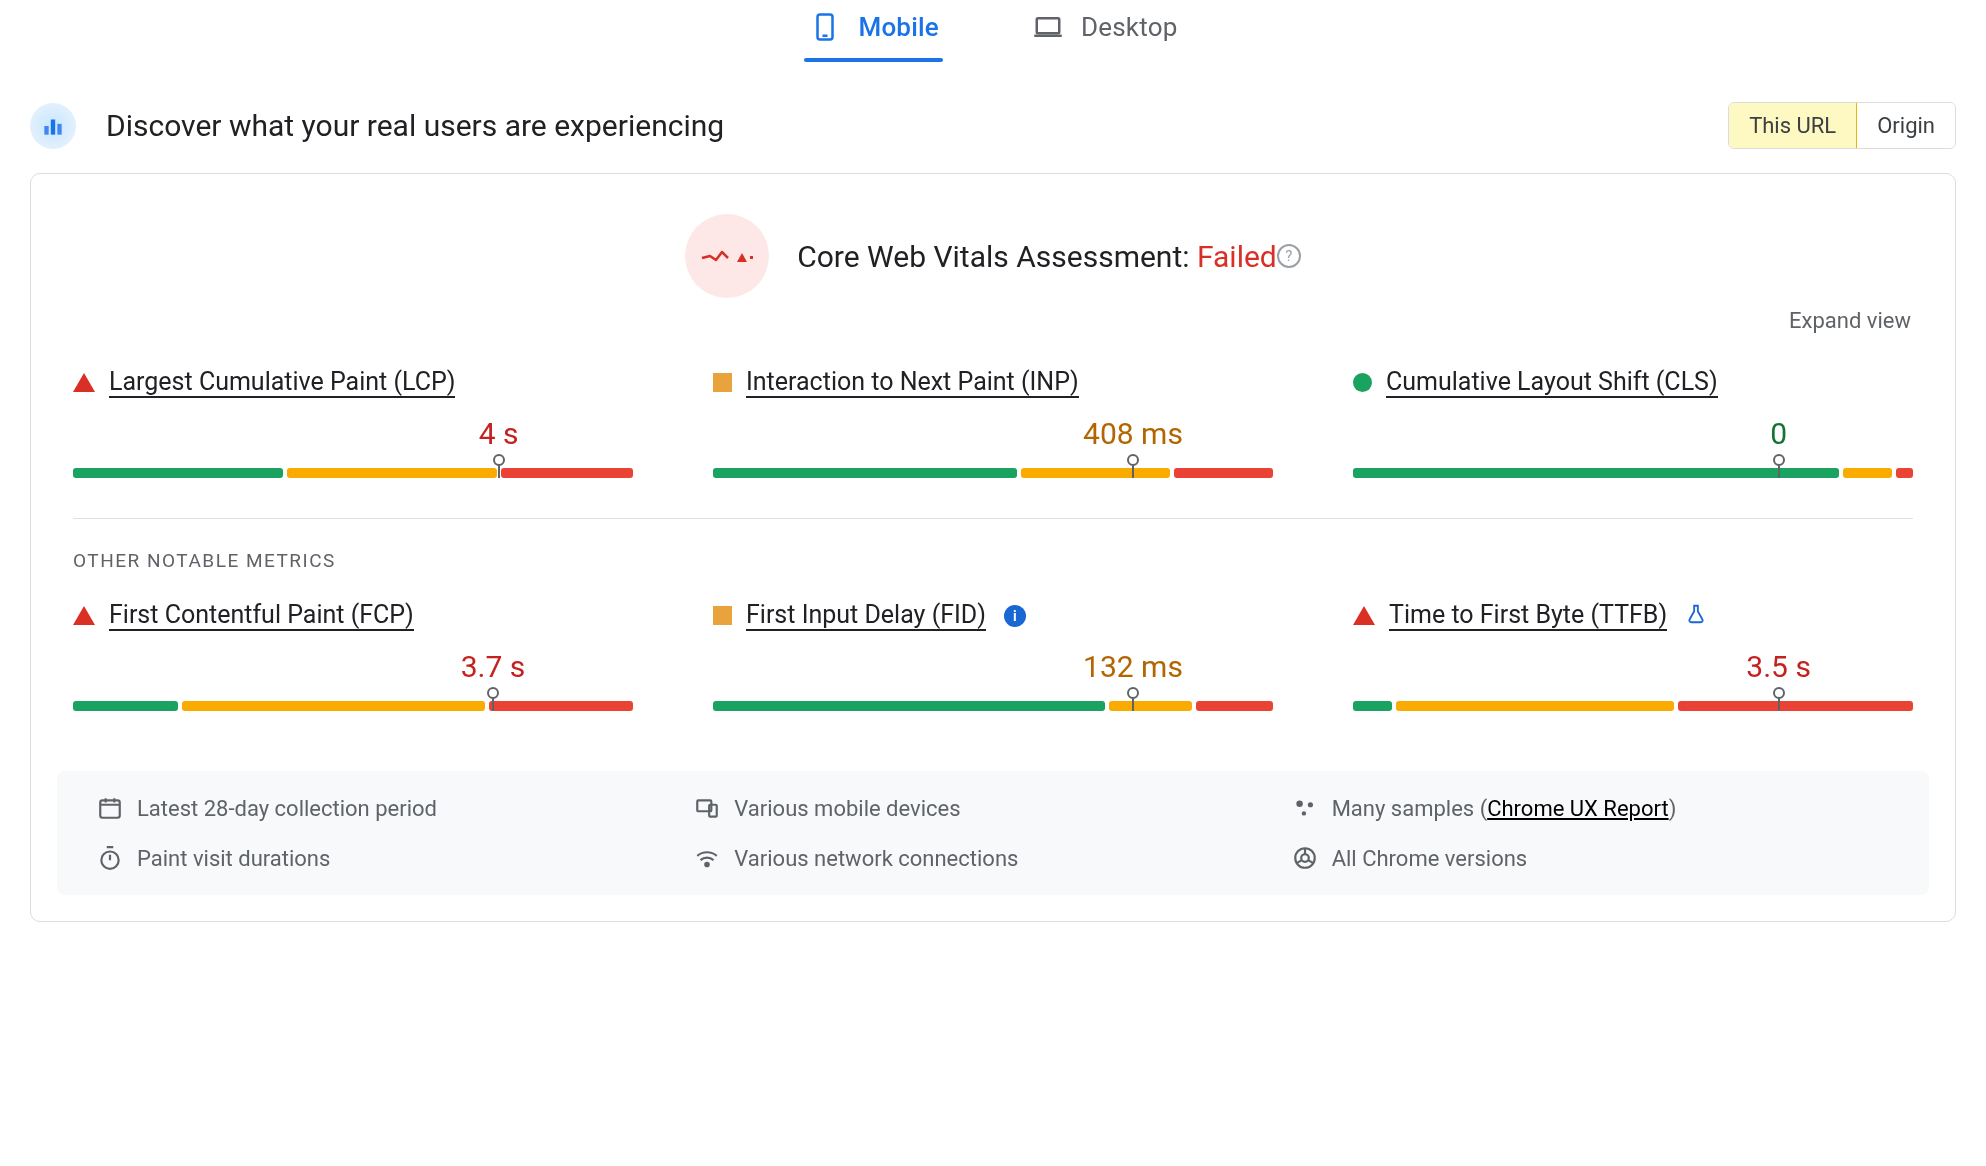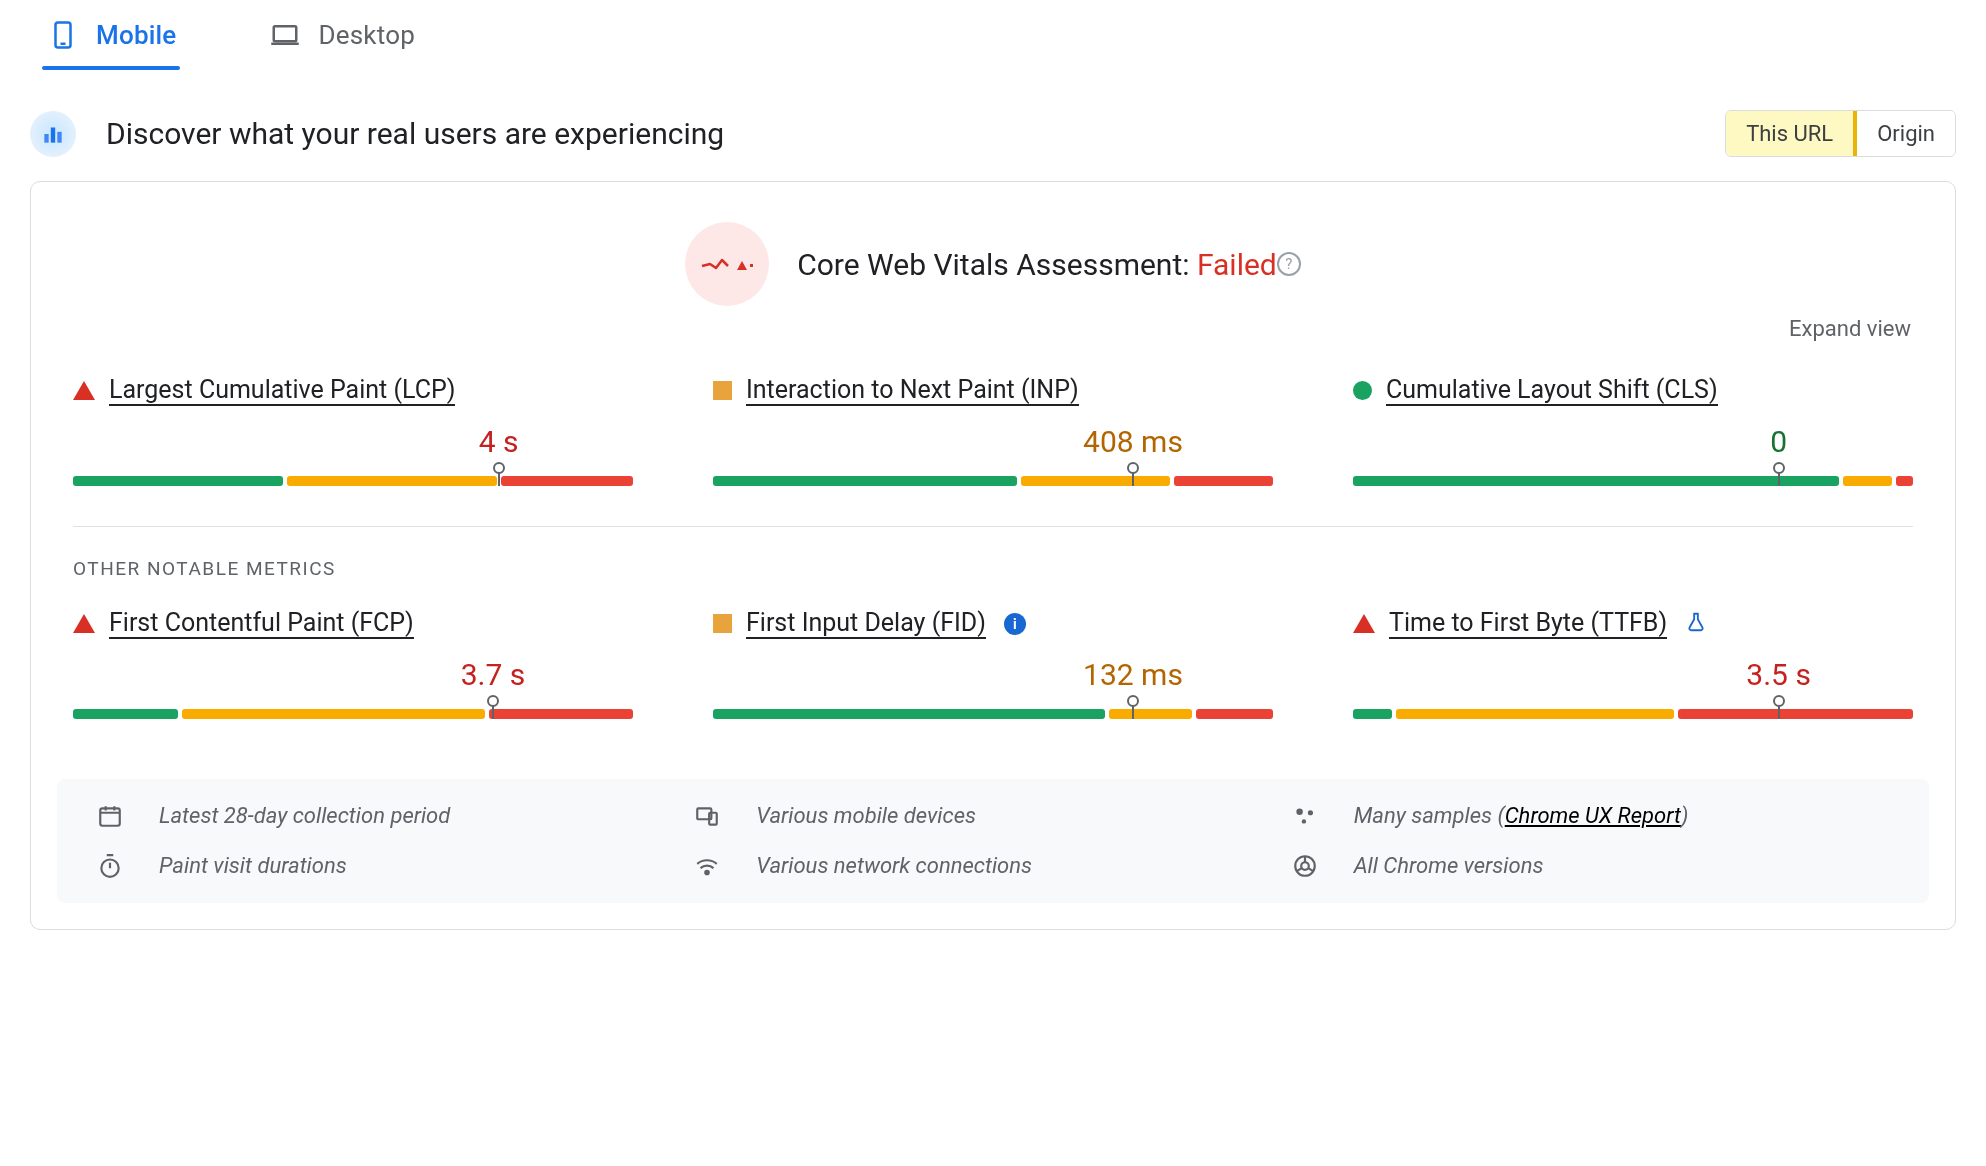--- a/index.html
+++ b/index.html
@@ -5,21 +5,21 @@
   * { box-sizing: border-box; margin: 0; padding: 0; }
   body {
     font-family: -apple-system, BlinkMacSystemFont, "Segoe UI", Roboto, Arial, sans-serif;
     background: #fff;
     color: #202124;
     width: 1986px;
     padding: 0 30px 40px;
   }
 
   
-  .tabs { display: flex; gap: 60px; padding-top: 8px; margin-bottom: 40px; }
+  .tabs { display: flex; justify-content: center; gap: 60px; margin-bottom: 40px; }
   .tab { display: flex; align-items: center; gap: 16px; padding: 12px 16px 20px; cursor: pointer; position: relative; }
   .tab-label { font-size: 26px; letter-spacing: .2px; }
   .tab.active .tab-label { color: #1a73e8; font-weight: 500; }
   .tab.inactive .tab-label { color: #5f6368; }
   .tab.active::after {
     content: ""; position: absolute; left: 12px; right: 12px; bottom: 0; height: 4px;
     background: #1a73e8; border-radius: 2px;
   }
   .icon-box { width: 34px; height: 30px; display: flex; align-items: center; justify-content: center; }
 
@@ -29,21 +29,21 @@
   .ux-avatar {
     width: 46px; height: 46px; border-radius: 50%;
     background: radial-gradient(circle at 50% 50%, #c6e7ff 0%, #e3f0fd 70%);
     display: flex; align-items: center; justify-content: center;
   }
   .ux-avatar svg { width: 26px; height: 26px; }
   .main-title { font-size: 30px; font-weight: 400; color: #202124; }
   .toggle-group { display: flex; border: 1px solid #dadce0; border-radius: 6px; overflow: hidden; }
   .toggle-btn { padding: 10px 20px; font-size: 22px; color: #3c4043; background: #fff; cursor: pointer; }
   .toggle-btn.active { background: #fef9c3; }
-  .toggle-btn + .toggle-btn { border-left: 4px solid #eab308; }
+  .toggle-btn + .toggle-btn { border-left: 1px solid #eab308; }
 
   
   .card { border: 1px solid #dadce0; border-radius: 10px; padding: 40px 24px 24px; }
   .assessment-row { display: flex; justify-content: center; align-items: center; gap: 28px; margin-bottom: 10px; }
   .fail-bubble {
     width: 84px; height: 84px; border-radius: 50%; background: #fde8e7;
     display: flex; align-items: center; justify-content: center;
   }
   .assessment-text { font-size: 30px; font-weight: 400; display: flex; align-items: center; gap: 0; }
   .assessment-text .failed { color: #d93025; }
@@ -101,21 +101,21 @@
   hr.divider { border: none; border-top: 1px solid #e0e0e0; margin: 0 18px 30px; }
 
   .section-label {
     font-size: 19px; letter-spacing: 1.5px; color: #5f6368; padding: 0 18px 28px;
   }
 
   .footer-grid {
     background: #f8f9fa; border-radius: 8px; margin: 20px 2px 2px; padding: 24px 40px;
     display: grid; grid-template-columns: repeat(3, 1fr); row-gap: 24px;
   }
-  .foot-item { display: flex; align-items: flex-start; gap: 36px; font-size: 22px; color: #5f6368; font-style: italic; }
+  .foot-item { display: flex; align-items: center; gap: 14px; font-size: 22px; color: #5f6368; }
   .foot-item a { color: #000000; text-decoration: underline; cursor: pointer; }
   .foot-icon { width: 26px; height: 26px; color: #5f6368; }
 </style>
 </head>
 <body>
 
 <div class="tabs">
   <div class="tab active">
     <span class="icon-box">
       <svg viewBox="0 0 24 24" width="30" height="30" fill="none" stroke="#1a73e8" stroke-width="2">

